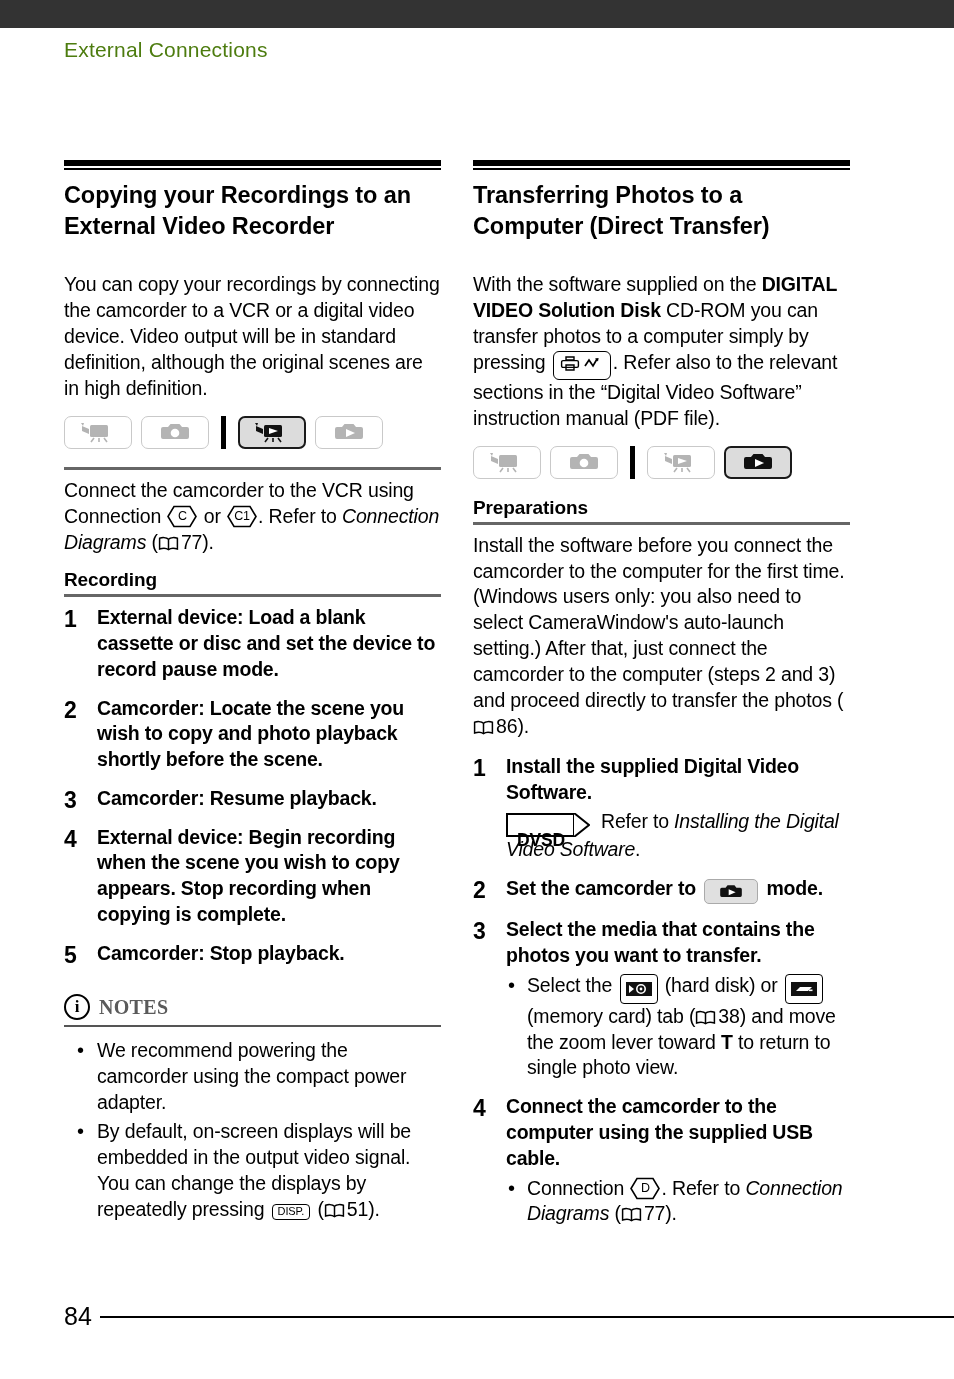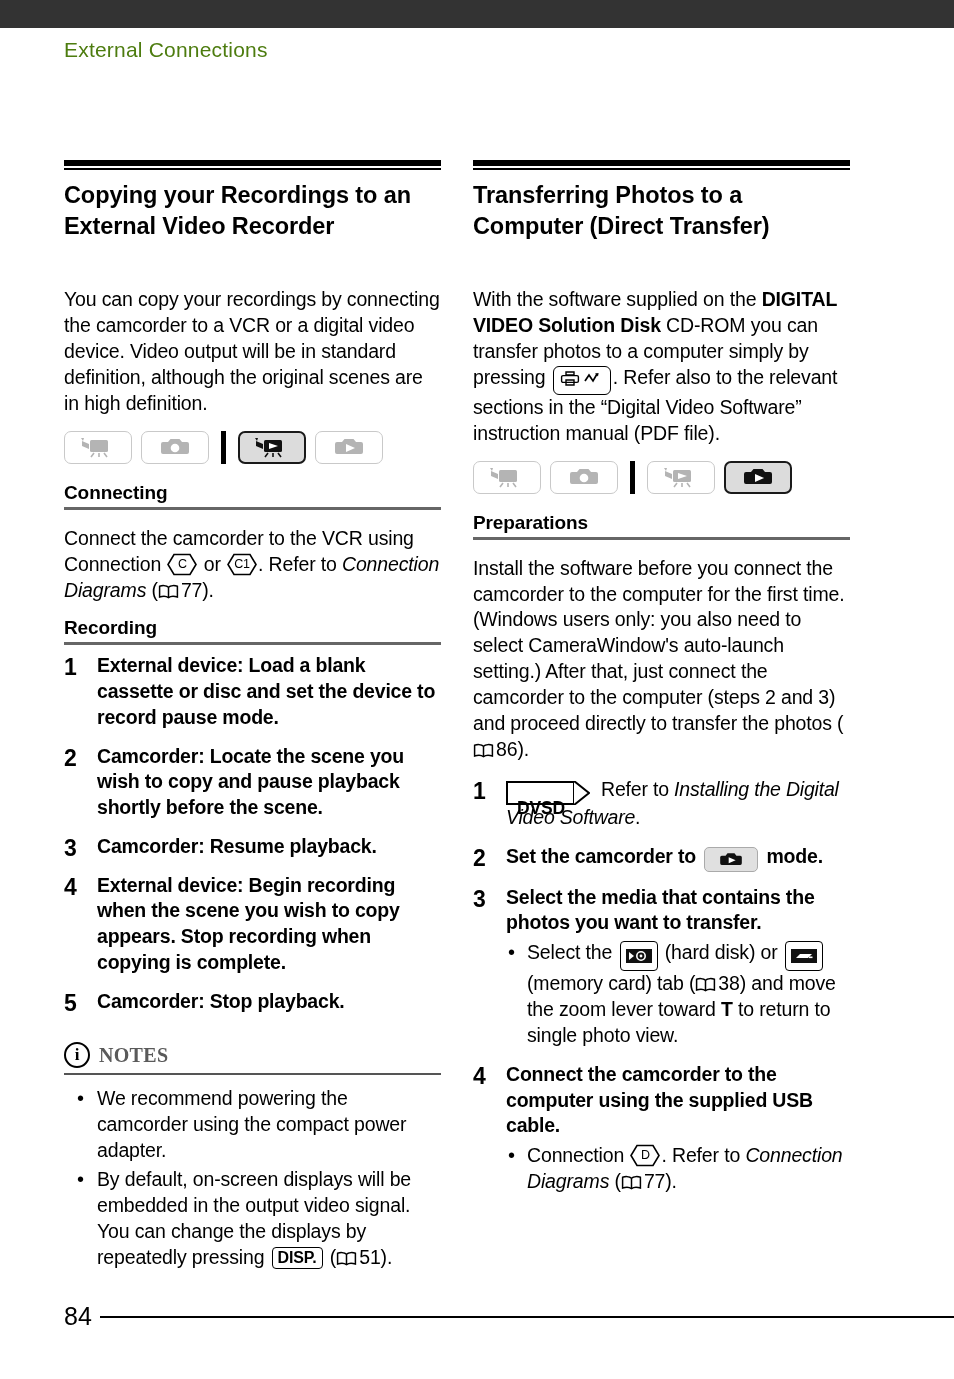--- a/index.html
+++ b/index.html
@@ -68,21 +68,21 @@
   }
   .sub-rule {
     height: 3px;
     background: #666666;
     width: 100%;
     margin-bottom: 8px;
   }
   p.body {
     font-size: 19.5px;
     line-height: 1.33;
-    margin: 16px 0 14px 0;
+    margin: 1px 0 14px 0;
     letter-spacing: -0.15px;
   }
   .spacer-lg { height: 30px; }
 
   
   .mode-row {
     display: flex;
     align-items: center;
     gap: 9px;
     margin: 6px 0 18px 0;
@@ -221,22 +221,22 @@
     display: inline-block;
     width: 21px; height: 15px;
     vertical-align: -2px;
     margin-right: 2px;
   }
   .keycap {
     display: inline-block;
     border: 1.8px solid #000;
     border-radius: 4px;
     padding: 0px 5px;
-    font-size: 16px;
-    font-weight: bold;
+    font-size: 11px;
+    font-weight: normal;
     font-family: "Liberation Sans", sans-serif;
     font-style: normal;
     line-height: 1.25;
     vertical-align: 1px;
     margin: 0 2px;
   }
   .printkey {
     display: inline-block;
     border: 1.8px solid #000;
     border-radius: 6px;
@@ -359,21 +359,20 @@
         </svg>
       </div>
       <div class="mode-btn">
         <svg width="40" height="22" viewBox="0 0 40 22">
           <path d="M8 6 h5 l2.5-3 h9 l2.5 3 h5 a2 2 0 0 1 2 2 v8 a2 2 0 0 1 -2 2 h-24 a2 2 0 0 1 -2 -2 v-8 a2 2 0 0 1 2 -2 z" fill="#b4b4b4"></path>
           <path d="M17 8 L26 12 L17 16 Z" fill="#ffffff"></path>
         </svg>
       </div>
     </div>
 
-    <h2 class="sub-title">Connecting</h2>
     <div class="sub-rule"></div>
     <p class="body"><span>Connect the camcorder to the VCR using Connection </span><span class="hexbadge">
         <svg width="30" height="23" viewBox="0 0 30 23">
             <polygon points="7,1.5 23,1.5 29,11.5 23,21.5 7,21.5 1,11.5" fill="none" stroke="#000" stroke-width="1.6"></polygon>
           </svg>
         <span>C</span>
       </span><span> or </span><span class="hexbadge">
         <svg width="30" height="23" viewBox="0 0 30 23">
             <polygon points="7,1.5 23,1.5 29,11.5 23,21.5 7,21.5 1,11.5" fill="none" stroke="#000" stroke-width="1.6"></polygon>
           </svg>
@@ -388,21 +387,21 @@
     <h2 class="sub-title">Recording</h2>
     <div class="sub-rule"></div>
 
     <ol class="steps">
       <li>
         <span class="num">1</span>
         <span>External device: Load a blank cassette or disc and set the device to record pause mode.</span>
       </li>
       <li>
         <span class="num">2</span>
-        <span>Camcorder: Locate the scene you wish to copy and pause playback shortly before the scene.</span>
+        <span>Camcorder: Locate the scene you wish to copy and photo playback shortly before the scene.</span>
       </li>
       <li>
         <span class="num">3</span>
         <span>Camcorder: Resume playback.</span>
       </li>
       <li>
         <span class="num">4</span>
         <span>External device: Begin recording when the scene you wish to copy appears. Stop recording when copying is complete.</span>
       </li>
       <li>
@@ -487,20 +486,21 @@
         <svg width="21" height="15" viewBox="0 0 21 15">
             <path d="M10.5 3.2 C8.5 1.3 4.2 1.3 1.6 2.2 L1.6 13 C4.2 12.1 8.5 12.1 10.5 13.6 C12.5 12.1 16.8 12.1 19.4 13 L19.4 2.2 C16.8 1.3 12.5 1.3 10.5 3.2 Z" fill="none" stroke="#000" stroke-width="1.5"></path>
             <line x1="10.5" y1="3.4" x2="10.5" y2="13.4" stroke="#000" stroke-width="1.5"></line>
           </svg>
       </span><span>86</span><span>).</span></p>
 
     <ol class="steps">
 
       <li>
         <span class="num">1</span>
+        <span>Install the supplied Digital Video Software.</span>
         <div style="font-weight:normal; margin-top:4px;"><span class="dvsd"><span class="lbl">DVSD</span><svg class="arw" width="17" height="24" viewBox="0 0 17 24">
                 <polygon points="0,0 1,0 16,12 1,24 0,24" fill="none" stroke="#000" stroke-width="2"></polygon>
                 <line x1="0" y1="1" x2="0" y2="23" stroke="#000" stroke-width="0"></line>
               </svg></span><span> Refer to </span><i>Installing the Digital Video Software</i><span>.</span></div>
       </li>
 
       <li>
         <span class="num">2</span>
         <span>Set the camcorder to </span><span class="modeinline">
           <svg width="34" height="17" viewBox="0 0 40 22">

